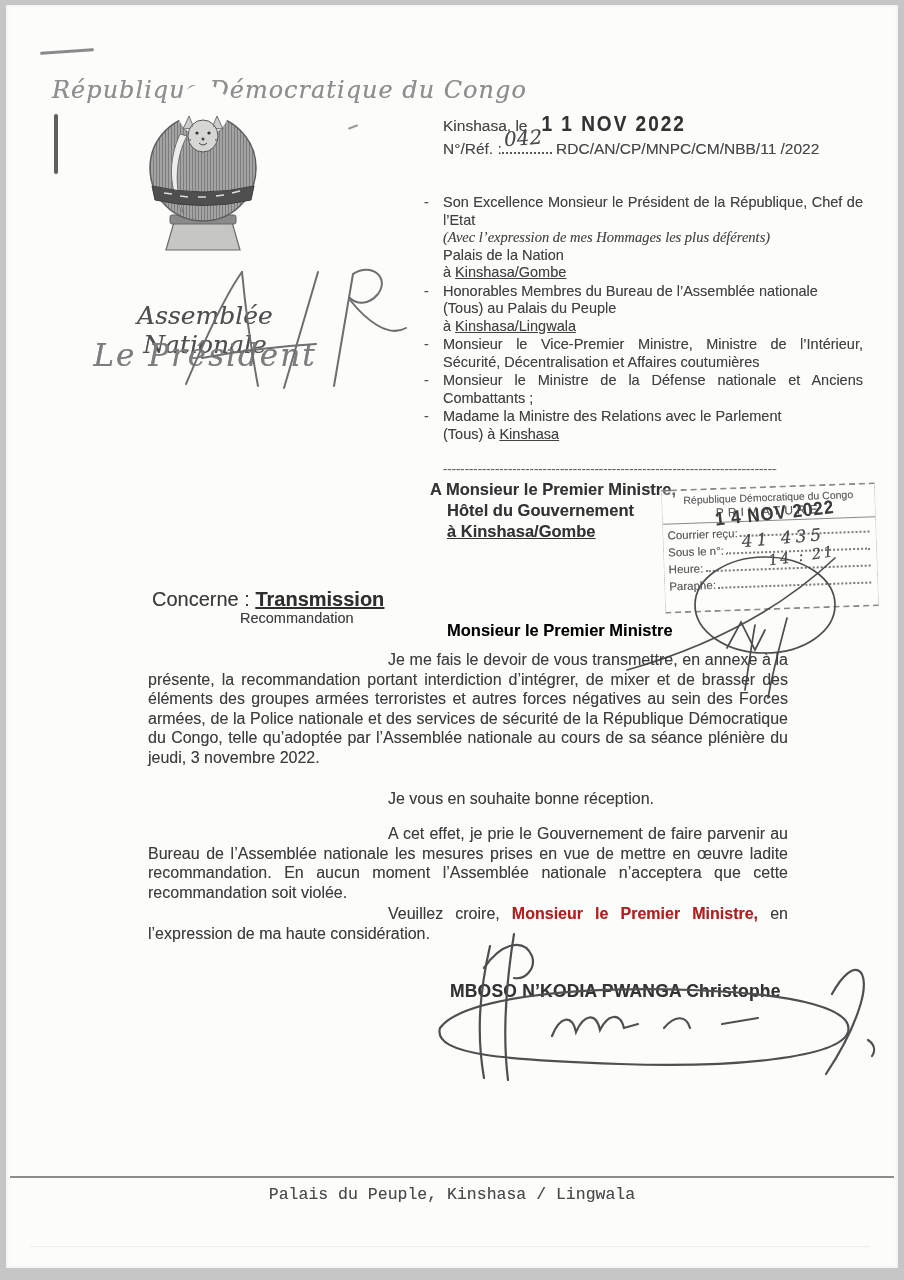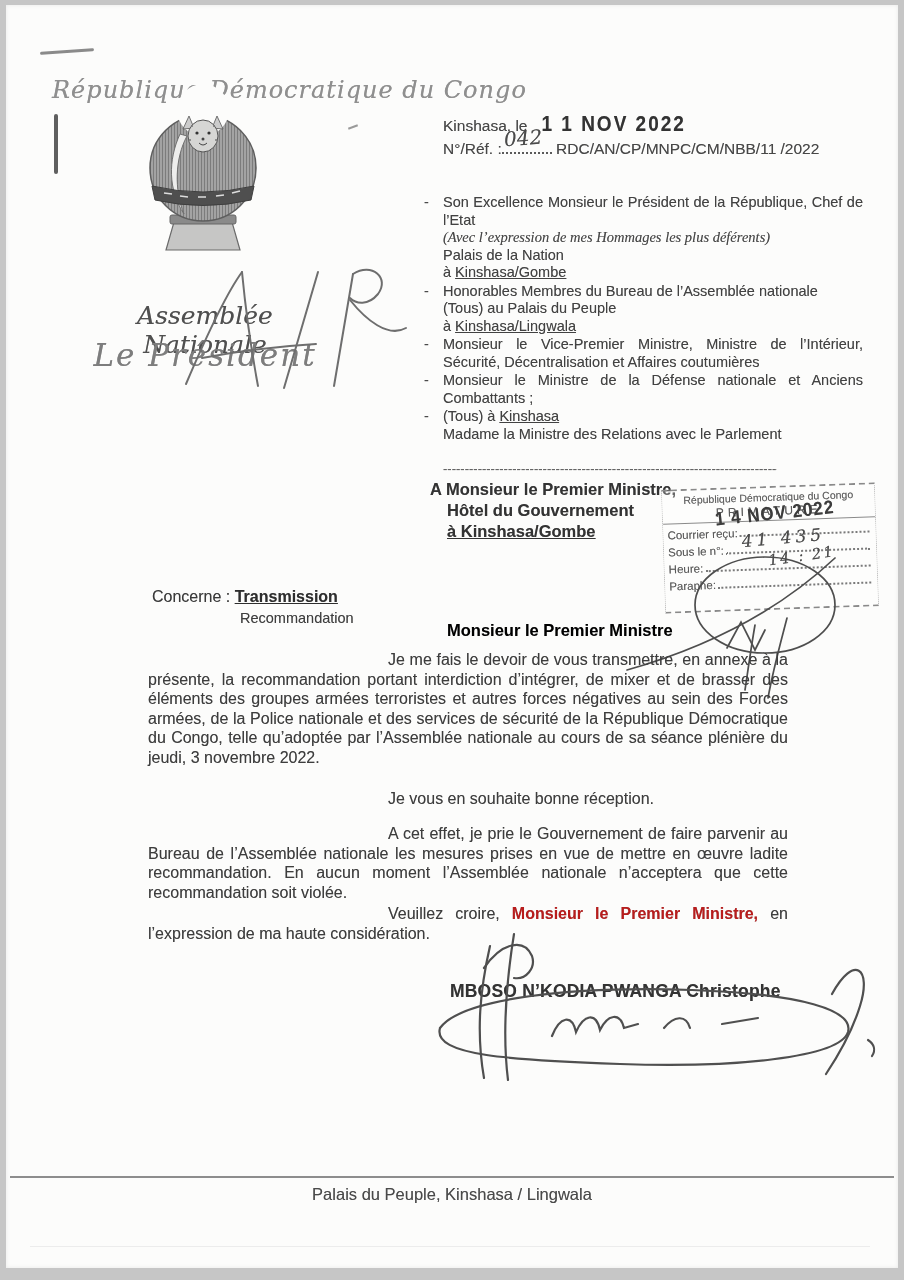--- a/index.html
+++ b/index.html
@@ -50,34 +50,34 @@
   .stamp-office{font-size:12px;text-align:center;letter-spacing:4px;color:#5a5a5a;margin-top:1px;
                 border-bottom:1.5px solid #8a8a8a;padding-bottom:2px;}
   .srow{display:flex;align-items:flex-end;font-size:11.5px;height:17px;padding:0 4px;}
   .srow .leader{flex:1;border-bottom:2px dotted #7a7a7a;height:10px;margin:0 2px 2px 2px;}
   .stamp-date{position:absolute;left:52px;top:16px;font-weight:bold;font-size:17px;color:#3c3c3c;
               letter-spacing:1px;transform:rotate(-4deg) scaleY(1.1);white-space:nowrap;}
   .stamp-num{position:absolute;left:78px;top:40px;font-size:17px;letter-spacing:4px;transform:rotate(-3deg);}
   .stamp-time{position:absolute;left:104px;top:60px;font-size:15px;letter-spacing:2px;transform:rotate(-6deg);}
 
   
-  .concerne{left:152px;top:588px;font-size:16px;color:#3a3a3a;}
+  .concerne{left:152px;top:588px;font-size:20px;color:#3a3a3a;}
   .concerne b{text-decoration:underline;color:#2e2e2e;}
   .concerne-sub{left:240px;top:610px;font-size:14.5px;color:#3f3f3f;}
   .salutation{left:447px;top:621px;font-weight:bold;font-size:16.5px;color:#000000;}
   .para{left:148px;width:640px;font-size:16px;line-height:19.5px;text-align:justify;color:#3d3d3d;}
   .indent{text-indent:240px;}
   .closing b{color:#b91c1c;}
 
   
   .signer{left:450px;top:981px;font-weight:bold;font-size:17.5px;color:#333;letter-spacing:.2px;}
 
   
   .footer-rule{left:10px;top:1176px;width:884px;height:0;border-top:2px solid #8d8d8d;}
-  .footer-text{left:0;top:1185px;width:904px;text-align:center;font-family:Liberation Sans, sans-serif;
+  .footer-text{left:0;top:1185px;width:904px;text-align:center;font-family:Liberation Mono, monospace;
                font-size:16.5px;color:#4a4a4a;}
   .faint-line{left:30px;top:1246px;width:840px;border-top:1px solid #ececec;}
 
   
   .art-slash{left:40px;top:50px;width:54px;height:3px;background:#8a8a8a;transform:rotate(-4deg);border-radius:2px;}
   .art-bar{left:54px;top:114px;width:4px;height:60px;background:#5f5f5f;border-radius:2px;}
   .art-dash{left:348px;top:126px;width:10px;height:2px;background:#9a9a9a;transform:rotate(-20deg);}
 
   svg{overflow:visible;}
   .sig-svg{pointer-events:none;}
@@ -164,22 +164,22 @@
       <div>(Tous) au Palais du Peuple</div>
       <div><span>à </span><span class="uline">Kinshasa/Lingwala</span></div>
     </div>
     <div class="recipient">
       <div class="r-just">Monsieur le Vice-Premier Ministre, Ministre de l’Intérieur, Sécurité, Décentralisation et Affaires coutumières</div>
     </div>
     <div class="recipient">
       <div class="r-just">Monsieur le Ministre de la Défense nationale et Anciens Combattants ;</div>
     </div>
     <div class="recipient">
+      <div>Madame la Ministre des Relations avec le Parlement</div>
       <div><span>(Tous) à </span><span class="uline">Kinshasa</span></div>
-      <div>Madame la Ministre des Relations avec le Parlement</div>
     </div>
   </div>
 
   <div class="abs sepdash">--------------------------------------------------------------------------------</div>
 
   <div class="abs addressee">
     <div>A Monsieur le Premier Ministre,</div>
     <div>Hôtel du Gouvernement</div>
     <div class="uline">à Kinshasa/Gombe</div>
   </div>

